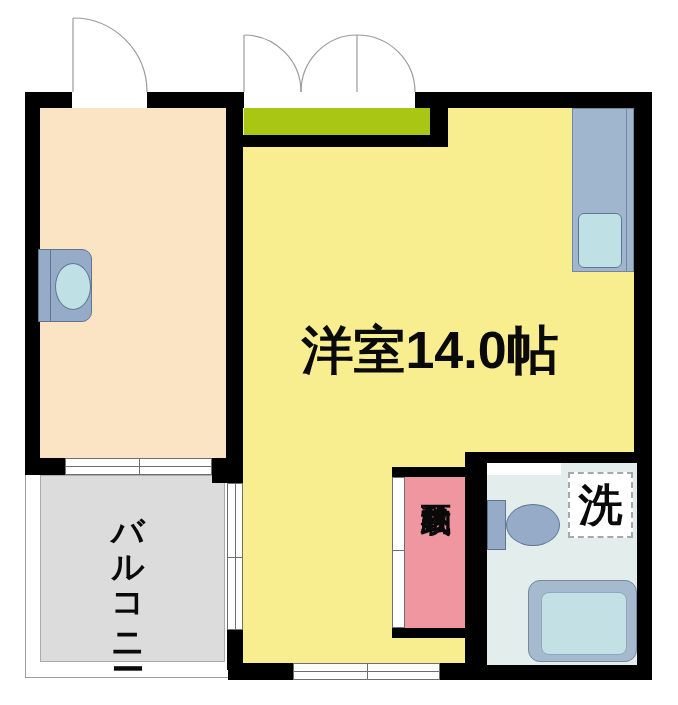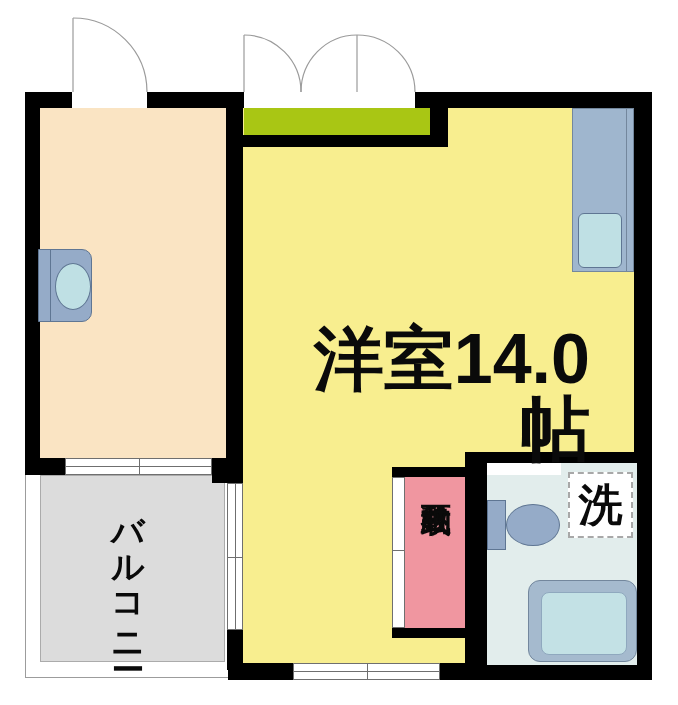--- a/index.html
+++ b/index.html
@@ -90,21 +90,21 @@
   <div class="abs window" style="left:293px;top:663px;width:147px;height:17px;">
     <div class="wline" style="left:0;top:7px;width:100%;height:1px;"></div>
     <div class="wline" style="left:73px;top:0;width:1px;height:100%;"></div>
   </div>
 
   <div class="abs fixture" style="left:38px;top:249px;width:54px;height:73px;border-radius:0 10px 10px 0;">
     <div style="position:absolute;left:11px;top:0;width:1px;height:100%;background:#5F7693;"></div>
     <div class="fixture-light" style="position:absolute;left:16px;top:13px;width:34px;height:45px;border-radius:50%;"></div>
   </div>
 
-  <div class="abs label" style="left:270px;top:324px;width:320px;text-align:right;font-size:70px;">洋室14.0帖</div>
+  <div class="abs label" style="left:270px;top:324px;width:320px;text-align:center;font-size:52px;">洋室14.0帖</div>
   <div class="abs label label-v" style="left:112px;top:494px;font-size:33px;letter-spacing:2px;">バルコニー</div>
   <div class="abs label label-v" style="left:421px;top:481px;font-size:30px;letter-spacing:0px;">可動式収納</div>
 
   <svg width="678" height="705" viewBox="0 0 678 705">
     <g fill="none" stroke="#9b9b9b" stroke-width="1.2">
       <path d="M 73 92 L 73 18"></path>
       <path d="M 73 18 A 74 74 0 0 1 147 92"></path>
       <path d="M 244 92 L 244 35"></path>
       <path d="M 244 35 A 57 57 0 0 1 301 92"></path>
       <path d="M 357 92 L 357 35"></path>

